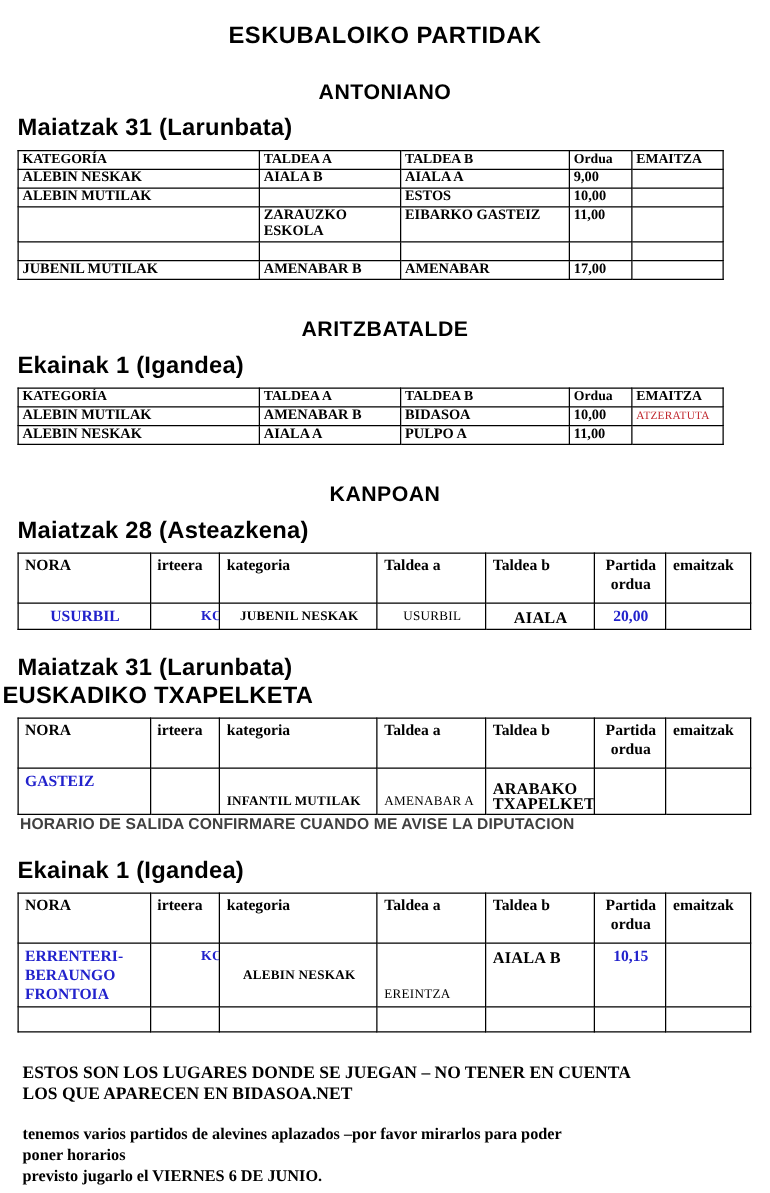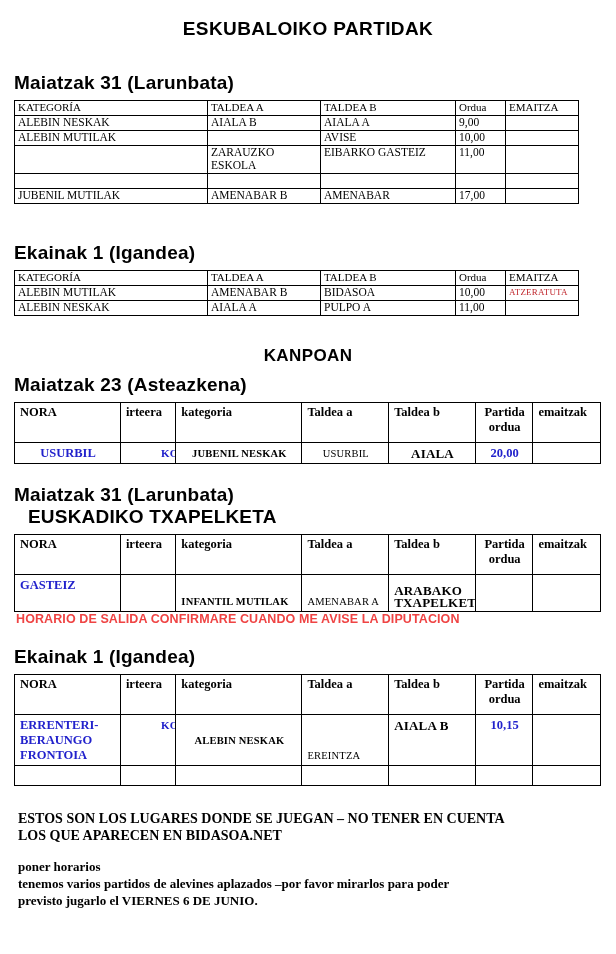--- a/index.html
+++ b/index.html
@@ -49,27 +49,27 @@
     margin: 0;
     padding-left: 14px;
   }
   .champ-title {
     font-family: "Liberation Sans", sans-serif;
     font-weight: bold;
     font-size: 19px;
     letter-spacing: 0.2px;
     text-align: left;
     margin: 0;
-    padding-left: 28px;
+    padding-left: 2px;
   }
   .warning-line {
     font-family: "Liberation Sans", sans-serif;
     font-weight: bold;
     font-size: 12.5px;
-    color: #ef4444;
+    color: #404040;
     letter-spacing: 0.1px;
     padding-left: 16px;
     margin: 0;
   }
 
   
   table {
     border-collapse: collapse;
     table-layout: fixed;
     margin-left: 14px;
@@ -80,21 +80,21 @@
     vertical-align: top;
     padding: 0px 3px 1px 3px;
     font-family: "Liberation Serif", serif;
     overflow: hidden;
   }
 
   
   .home-table { width: 564px; }
   .home-table td {
     font-size: 11.5px;
-    font-weight: normal;
+    font-weight: bold;
     line-height: 13px;
     height: 13px;
   }
   .home-table td.result {
     font-weight: normal;
     font-size: 9px;
     color: #C0272D;
     letter-spacing: 0.2px;
   }
   .home-table td.hdr-small { font-size: 11px; }
@@ -170,20 +170,21 @@
 </style>
 </head>
 <body>
 
 <div class="page">
 
   <h1 class="doc-title">ESKUBALOIKO PARTIDAK</h1>
 
   <div class="spacer-24"></div>
 
+  <h2 class="venue-title">ANTONIANO</h2>
   <div class="spacer-8"></div>
   <h3 class="date-title">Maiatzak  31 (Larunbata)</h3>
   <div class="spacer-6"></div>
 
   <table class="home-table">
     <colgroup>
       <col style="width:193px">
         <col style="width:113px">
         <col style="width:135px">
         <col style="width:50px">
@@ -200,21 +201,21 @@
       <tr>
         <td>ALEBIN NESKAK</td>
         <td>AIALA B</td>
         <td>AIALA A</td>
         <td>9,00</td>
         <td></td>
       </tr>
       <tr>
         <td>ALEBIN MUTILAK</td>
         <td></td>
-        <td>AVISE</td>
+        <td>ESTOS</td>
         <td>10,00</td>
         <td></td>
       </tr>
       <tr style="height:28px">
         <td></td>
         <td style="word-spacing:200px">ZARAUZKO ESKOLA</td>
         <td>EIBARKO GASTEIZ</td>
         <td>11,00</td>
         <td></td>
       </tr>
@@ -230,20 +231,21 @@
         <td>AMENABAR B</td>
         <td>AMENABAR</td>
         <td>17,00</td>
         <td></td>
       </tr>
     </tbody>
   </table>
 
   <div class="spacer-30"></div>
 
+  <h2 class="venue-title">ARITZBATALDE</h2>
   <div class="spacer-8"></div>
   <h3 class="date-title">Ekainak 1 (Igandea)</h3>
   <div class="spacer-6"></div>
 
   <table class="home-table">
     <colgroup>
       <col style="width:193px">
         <col style="width:113px">
         <col style="width:135px">
         <col style="width:50px">
@@ -272,21 +274,21 @@
         <td></td>
       </tr>
     </tbody>
   </table>
 
   <div class="spacer-30"></div>
 
   <h2 class="venue-title">KANPOAN</h2>
   <div class="spacer-8"></div>
 
-  <h3 class="date-title">Maiatzak 23 (Asteazkena)</h3>
+  <h3 class="date-title">Maiatzak 28 (Asteazkena)</h3>
   <div class="spacer-6"></div>
 
   <table class="away-table">
     <colgroup>
       <col style="width:105px">
         <col style="width:55px">
         <col style="width:125px">
         <col style="width:86px">
         <col style="width:86px">
         <col style="width:57px">
@@ -408,18 +410,18 @@
       </tr>
     </tbody>
   </table>
 
   <div class="spacer-24"></div>
 
   <div class="notes">
     <p class="note-strong">ESTOS SON LOS LUGARES DONDE SE JUEGAN – NO TENER EN CUENTA</p>
     <p class="note-strong">LOS QUE APARECEN EN BIDASOA.NET</p>
     <div class="spacer-14"></div>
+    <p class="note-normal">tenemos varios partidos de alevines aplazados –por favor mirarlos para poder</p>
     <p class="note-normal">poner horarios</p>
-    <p class="note-normal">tenemos varios partidos de alevines aplazados –por favor mirarlos para poder</p>
     <p class="note-normal">previsto jugarlo el VIERNES 6 DE JUNIO.</p>
   </div>
 
 </div>
 
 </body></html>

